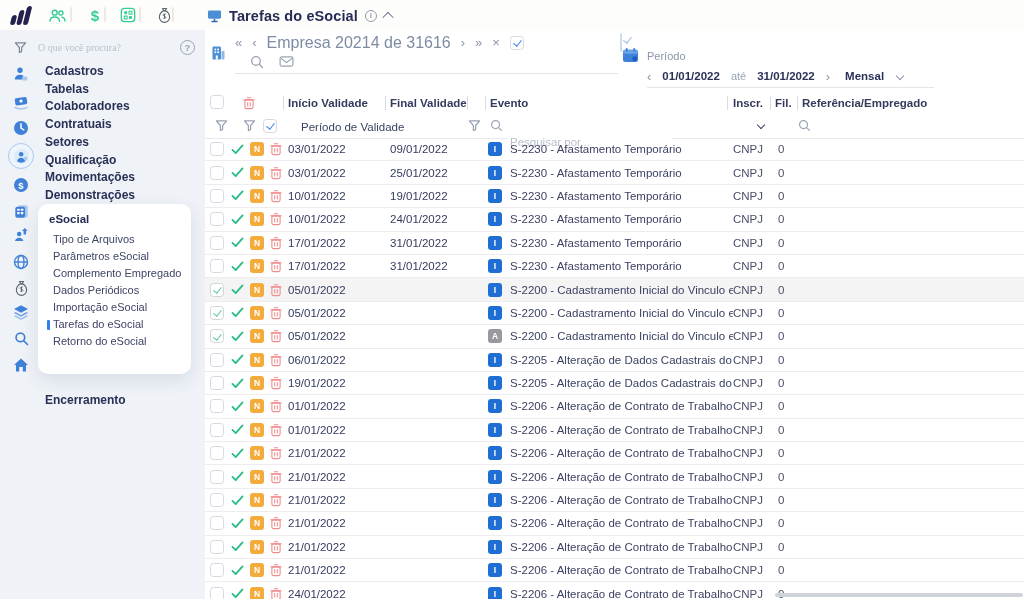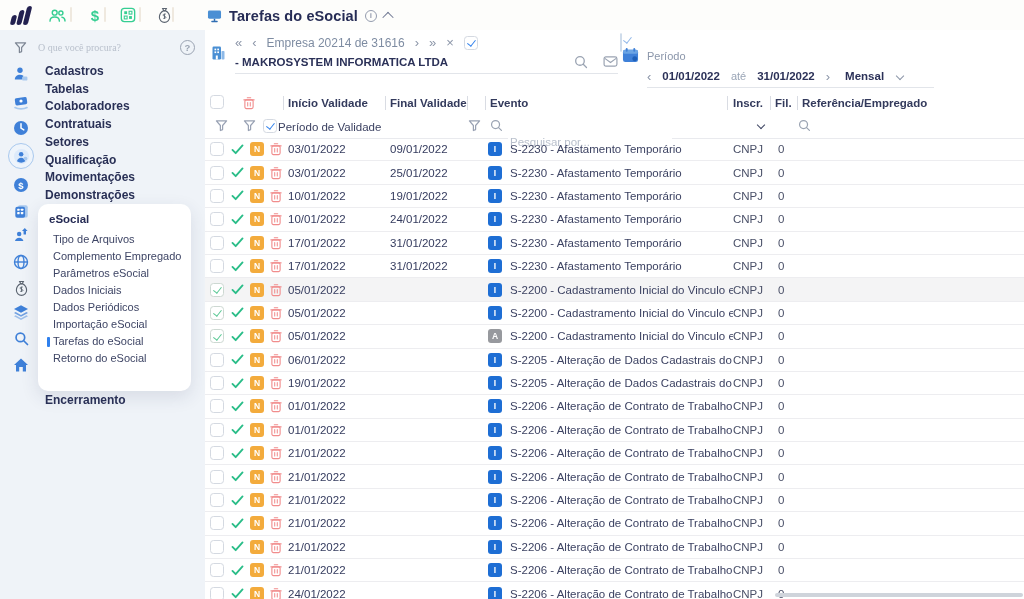--- a/index.html
+++ b/index.html
@@ -42,21 +42,21 @@
   .sub-item{font-size:11px;color:#3e4565;line-height:17px;padding-left:15px;white-space:nowrap;cursor:pointer;position:relative}
   .sub-item .bar{display:none}
   .sub-item.selected .bar{display:inline-block;width:2.5px;height:10px;background:#2f80ed;border-radius:1px;
                           position:absolute;left:9px;top:3.5px}
 
   
   .company{position:absolute;left:210px;top:34px;width:408px}
   .b-icon{position:absolute;left:0;top:11px}
   .c-row1{margin-left:25px;display:flex;align-items:center;gap:10px;height:17px;font-size:12px;color:#8b95a8}
   .c-row1 .glyph{font-size:13px;color:#8b95a8;line-height:1;cursor:pointer}
-  .c-label{font-size:12px;color:#7e8ca2;cursor:pointer}
+  .c-label{font-size:16px;color:#7e8ca2;cursor:pointer}
   .c-row2{margin-left:25px;display:flex;align-items:center;height:21px;border-bottom:1px solid #e2e5ea;padding-bottom:1px}
   .c-name{font-size:11.5px;font-weight:700;color:#2b3158;margin-right:auto;white-space:nowrap}
   .c-row2 .ric{margin-left:15px;cursor:pointer}
   .period{position:absolute;left:622px;top:32px;width:312px}
   .p-icon{position:absolute;left:0;top:15px}
   .p-label{margin-left:25px;font-size:11px;color:#8b96aa;height:15px}
   .p-cb{position:absolute;right:2px;top:2px}
   .p-row{margin-left:25px;display:flex;align-items:center;gap:11px;border-bottom:1px solid #e2e5ea;height:22px;font-size:11.5px}
   .p-row .glyph{font-size:13px;color:#8b95a8;cursor:pointer}
   .p-date{font-weight:700;color:#2b3158;cursor:text}
@@ -263,23 +263,22 @@
       <div class="menu-item">Qualificação</div>
       <div class="menu-item">Movimentações</div>
       <div class="menu-item">Demonstrações</div>
     </div>
 
   <div class="esocial-panel">
     <div class="panel-header">eSocial</div>
     <div id="subitems">
 
     <div class="sub-item"><span>Tipo de Arquivos</span></div>
+        <div class="sub-item"><span>Parâmetros eSocial</span></div>
         <div class="sub-item"><span>Complemento Empregado</span></div>
-        <div class="sub-item"><span>Parâmetros eSocial</span></div>
-        <div class="sub-item"><span>Dados Iniciais</span></div>
         <div class="sub-item"><span>Dados Periódicos</span></div>
         <div class="sub-item"><span>Importação eSocial</span></div>
         <div class="sub-item selected"><span class="bar"></span><span>Tarefas do eSocial</span></div>
         <div class="sub-item"><span>Retorno do eSocial</span></div>
       </div>
   </div>
 
   <div class="menu-bottom">
 
   <div class="menu-item">Encerramento</div>
@@ -301,21 +300,20 @@
   <div class="c-row1">
     <span class="glyph">«</span>
     <span class="glyph">‹</span>
     <span class="c-label">Empresa 20214 de 31616</span>
     <span class="glyph">›</span>
     <span class="glyph">»</span>
     <span class="glyph">×</span>
     <span class="cb on on-blue"></span>
   </div>
   <div class="c-row2">
-    <span class="c-name">- MAKROSYSTEM INFORMATICA LTDA</span>
     <span class="ric">
       <svg viewBox="0 0 15 15" width="14" height="14" fill="none" stroke="#9aa3b2" stroke-width="1.4">
           <circle cx="6.4" cy="6.4" r="4.6"></circle>
           <path d="M9.9 9.9l3.5 3.5" stroke-linecap="round"></path>
         </svg>
     </span>
     <span class="ric">
       <svg viewBox="0 0 16 12" width="15" height="11" fill="none" stroke="#9aa3b2" stroke-width="1.3">
           <rect x="1" y="1" width="14" height="10" rx="2"></rect>
           <path d="M1.8 2.6L8 7l6.2-4.4"></path>
@@ -378,21 +376,21 @@
       <svg viewBox="0 0 14 14" width="13" height="13">
           <path d="M1.5 2h11L8.2 7v4.4l-2.4 1V7z" fill="none" stroke="currentColor" stroke-width="1.3" stroke-linejoin="round"></path>
         </svg>
     </span>
     <span class="abs funnel" style="left:38px">
       <svg viewBox="0 0 14 14" width="13" height="13">
           <path d="M1.5 2h11L8.2 7v4.4l-2.4 1V7z" fill="none" stroke="currentColor" stroke-width="1.3" stroke-linejoin="round"></path>
         </svg>
     </span>
     <span class="abs cb on on-blue" style="left:58px"></span>
-    <span class="abs f-label" style="left:73px;top:6px">Período de Validade</span>
+    <span class="abs f-label" style="left:96px;top:6px">Período de Validade</span>
     <span class="abs funnel" style="left:263px">
       <svg viewBox="0 0 14 14" width="13" height="13">
           <path d="M1.5 2h11L8.2 7v4.4l-2.4 1V7z" fill="none" stroke="currentColor" stroke-width="1.3" stroke-linejoin="round"></path>
         </svg>
     </span>
     <span class="abs" style="left:285px">
       <svg viewBox="0 0 15 15" width="13" height="13" fill="none" stroke="#9aa3b2" stroke-width="1.4">
           <circle cx="6.4" cy="6.4" r="4.6"></circle>
           <path d="M9.9 9.9l3.3 3.3" stroke-linecap="round"></path>
         </svg>

